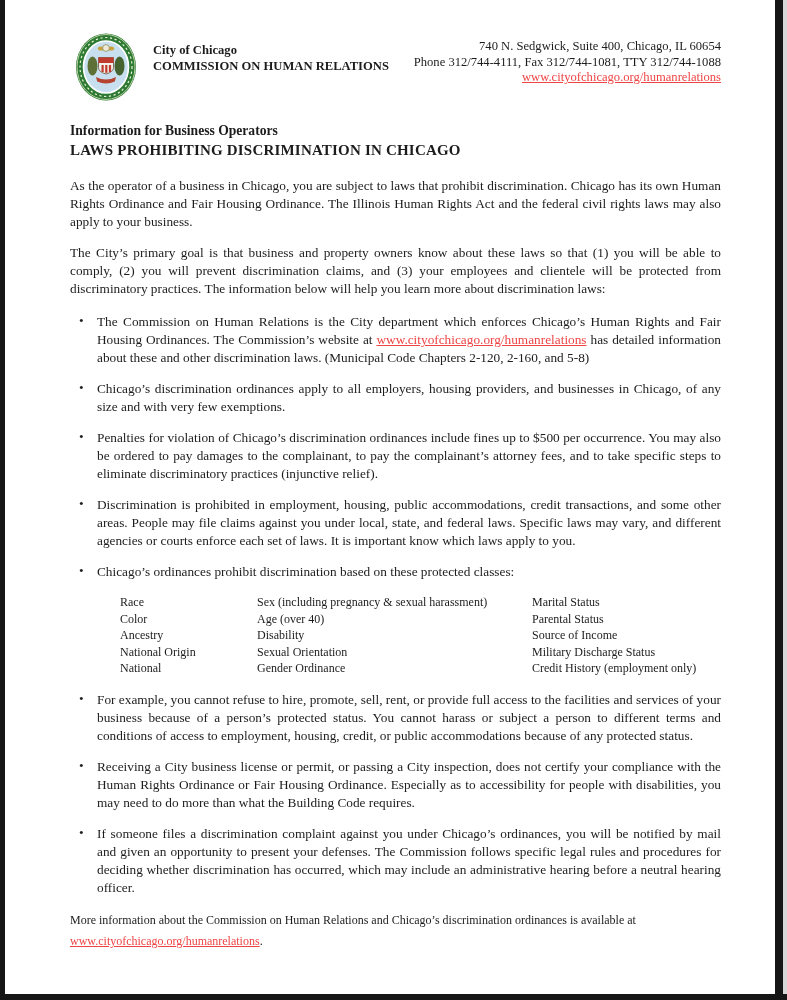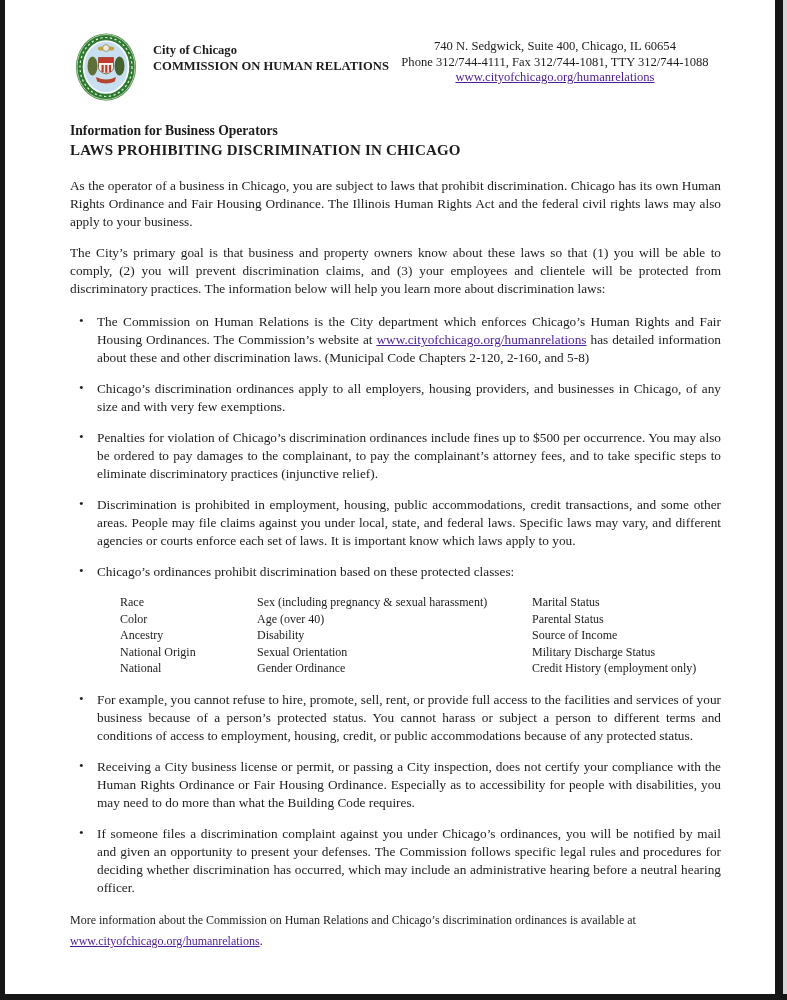--- a/index.html
+++ b/index.html
@@ -22,22 +22,22 @@
     position:relative;
     padding:32px 66px 0 70px;
     font-size:13.3px;
     line-height:18px;
   }
 
   
   .header{display:flex;align-items:flex-start;}
   .seal{margin-left:5px;flex:0 0 auto;}
   .agency{margin-left:16px;margin-top:11px;font-weight:bold;font-size:12.6px;line-height:15.5px;white-space:nowrap;}
-  .contact{flex:1 1 auto;text-align:center;margin-top:7px;font-size:12.6px;line-height:15.5px;white-space:nowrap;}
-  .link{color:#4c1d95;text-decoration:underline;cursor:pointer;}
+  .contact{flex:1 1 auto;text-align:right;margin-top:7px;font-size:12.6px;line-height:15.5px;white-space:nowrap;}
+  .link{color:#ef4444;text-decoration:underline;cursor:pointer;}
 
   
   .title-block{margin-top:15px;}
   .subtitle{font-weight:bold;font-size:13.6px;line-height:17px;}
   .main-title{font-weight:bold;font-size:15px;line-height:23px;letter-spacing:.2px;}
 
   p.body-par{margin:13px 0 0;text-align:justify;}
   p.first-par{margin-top:15px;}
 
   ul.bullets{list-style:none;margin:15px 0 0;padding:0;}

